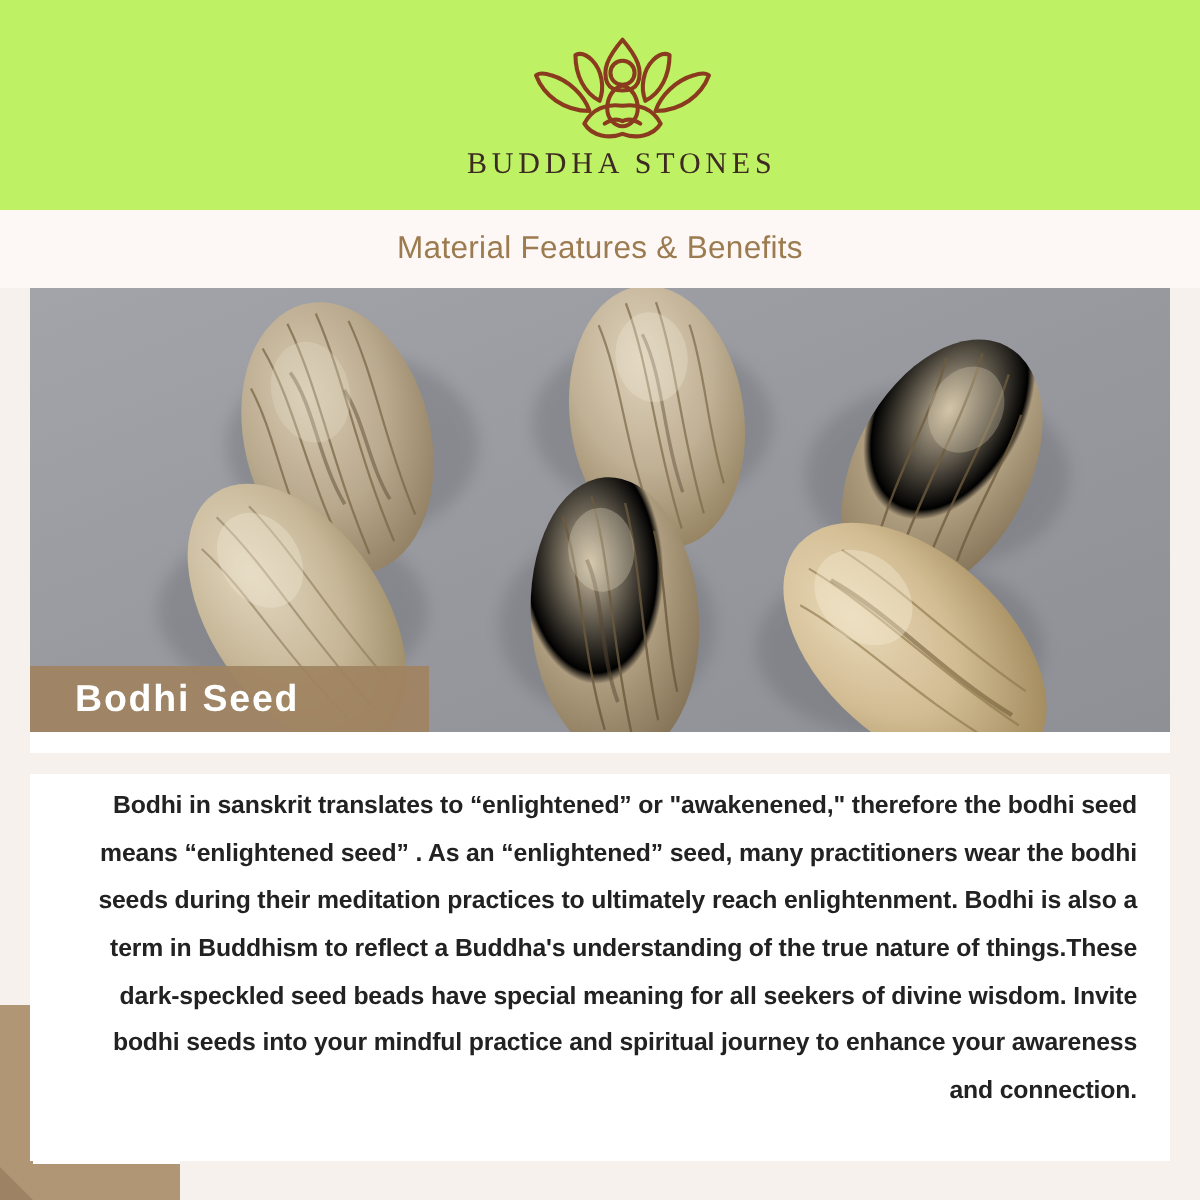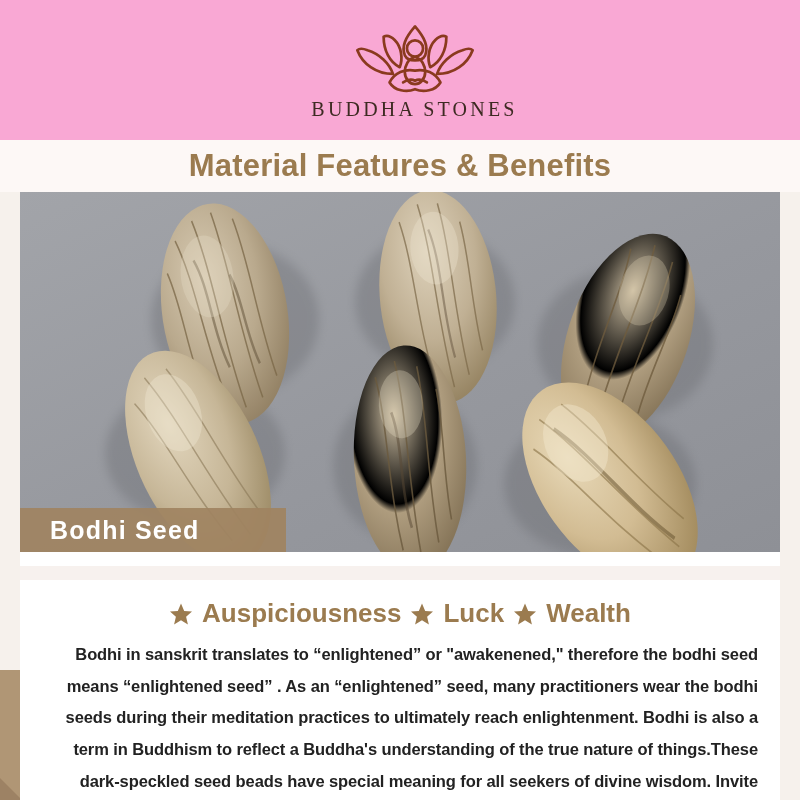--- a/index.html
+++ b/index.html
@@ -61,21 +61,21 @@
     border-left: 22px solid #9d8264;
     border-top: 22px solid transparent;
     z-index: 3;
   }
 
   
   .header {
     position: relative;
     z-index: 5;
     height: 140px;
-    background: #f9a8d4;
+    background: #bef264;
     display: flex;
     flex-direction: column;
     align-items: center;
     justify-content: flex-start;
     padding-top: 18px;
     box-sizing: border-box;
     padding-left: 29px;
   }
   .logo-mark {
     width: 170px;
@@ -95,34 +95,34 @@
   .title-band {
     position: relative;
     z-index: 5;
     height: 52px;
     background: #fdf8f6;
     display: flex;
     align-items: center;
     justify-content: center;
   }
   .title-band-text {
-    font-size: 31px;
-    font-weight: bold;
+    font-size: 21px;
+    font-weight: normal;
     color: #9b7b4f;
     letter-spacing: 0.2px;
     font-family: "Liberation Sans", sans-serif;
     white-space: nowrap;
   }
 
   
   .photo-wrap {
     position: relative;
     z-index: 5;
     margin: 0 20px;
-    height: 360px;
+    height: 296px;
     overflow: hidden;
     background: #c2410c;
   }
   .photo-svg {
     position: absolute;
     inset: 0;
     width: 100%;
     height: 100%;
     display: block;
   }
@@ -363,39 +363,19 @@
     </svg>
 
     <div class="caption-bar">
       <span class="caption-bar-text">Bodhi  Seed</span>
     </div>
   </div>
 
   <div class="content">
     <div class="content-topstrip"></div>
 
-    <div class="benefits">
-      <span class="star">
-        <svg viewBox="0 0 24 24" width="24" height="24" xmlns="http://www.w3.org/2000/svg">
-          <polygon points="12,1.6 15.2,8.9 23,9.6 17.1,14.8 18.9,22.4 12,18.3 5.1,22.4 6.9,14.8 1,9.6 8.8,8.9" fill="#9b7b4f"></polygon>
-        </svg>
-      </span>
-      <span>Auspiciousness</span>
-      <span class="star">
-        <svg viewBox="0 0 24 24" width="24" height="24" xmlns="http://www.w3.org/2000/svg">
-          <polygon points="12,1.6 15.2,8.9 23,9.6 17.1,14.8 18.9,22.4 12,18.3 5.1,22.4 6.9,14.8 1,9.6 8.8,8.9" fill="#9b7b4f"></polygon>
-        </svg>
-      </span>
-      <span>Luck</span>
-      <span class="star">
-        <svg viewBox="0 0 24 24" width="24" height="24" xmlns="http://www.w3.org/2000/svg">
-          <polygon points="12,1.6 15.2,8.9 23,9.6 17.1,14.8 18.9,22.4 12,18.3 5.1,22.4 6.9,14.8 1,9.6 8.8,8.9" fill="#9b7b4f"></polygon>
-        </svg>
-      </span>
-      <span>Wealth</span>
-    </div>
 
     <div class="paragraph">Bodhi in sanskrit translates to “enlightened” or "awakenened," therefore the bodhi seed means “enlightened seed” . As an “enlightened” seed, many practitioners wear the bodhi seeds during their meditation practices to ultimately reach enlightenment. Bodhi is also a term in Buddhism to reflect a Buddha's understanding of the true nature of things.These dark-speckled seed beads have special meaning for all seekers of divine wisdom. Invite bodhi seeds into your mindful practice and spiritual journey to enhance your awareness and connection.</div>
     <div class="bottom-pad"></div>
   </div>
 
   <div class="frame-bl-tri"></div>
 </div>
 
 </body></html>

